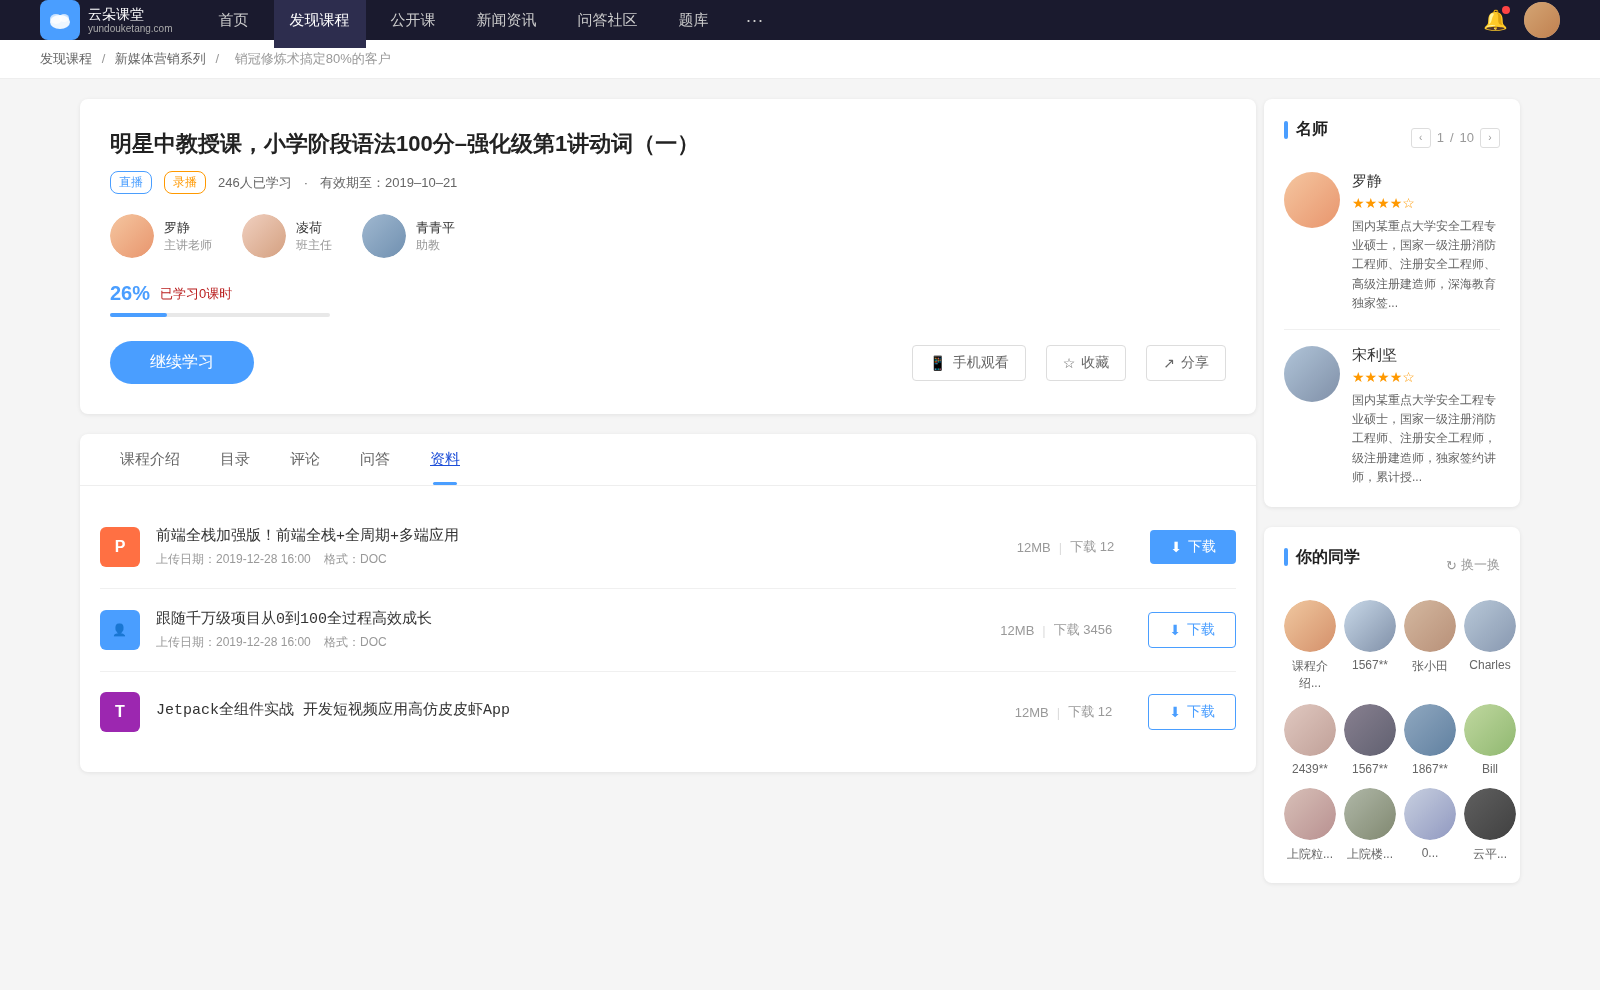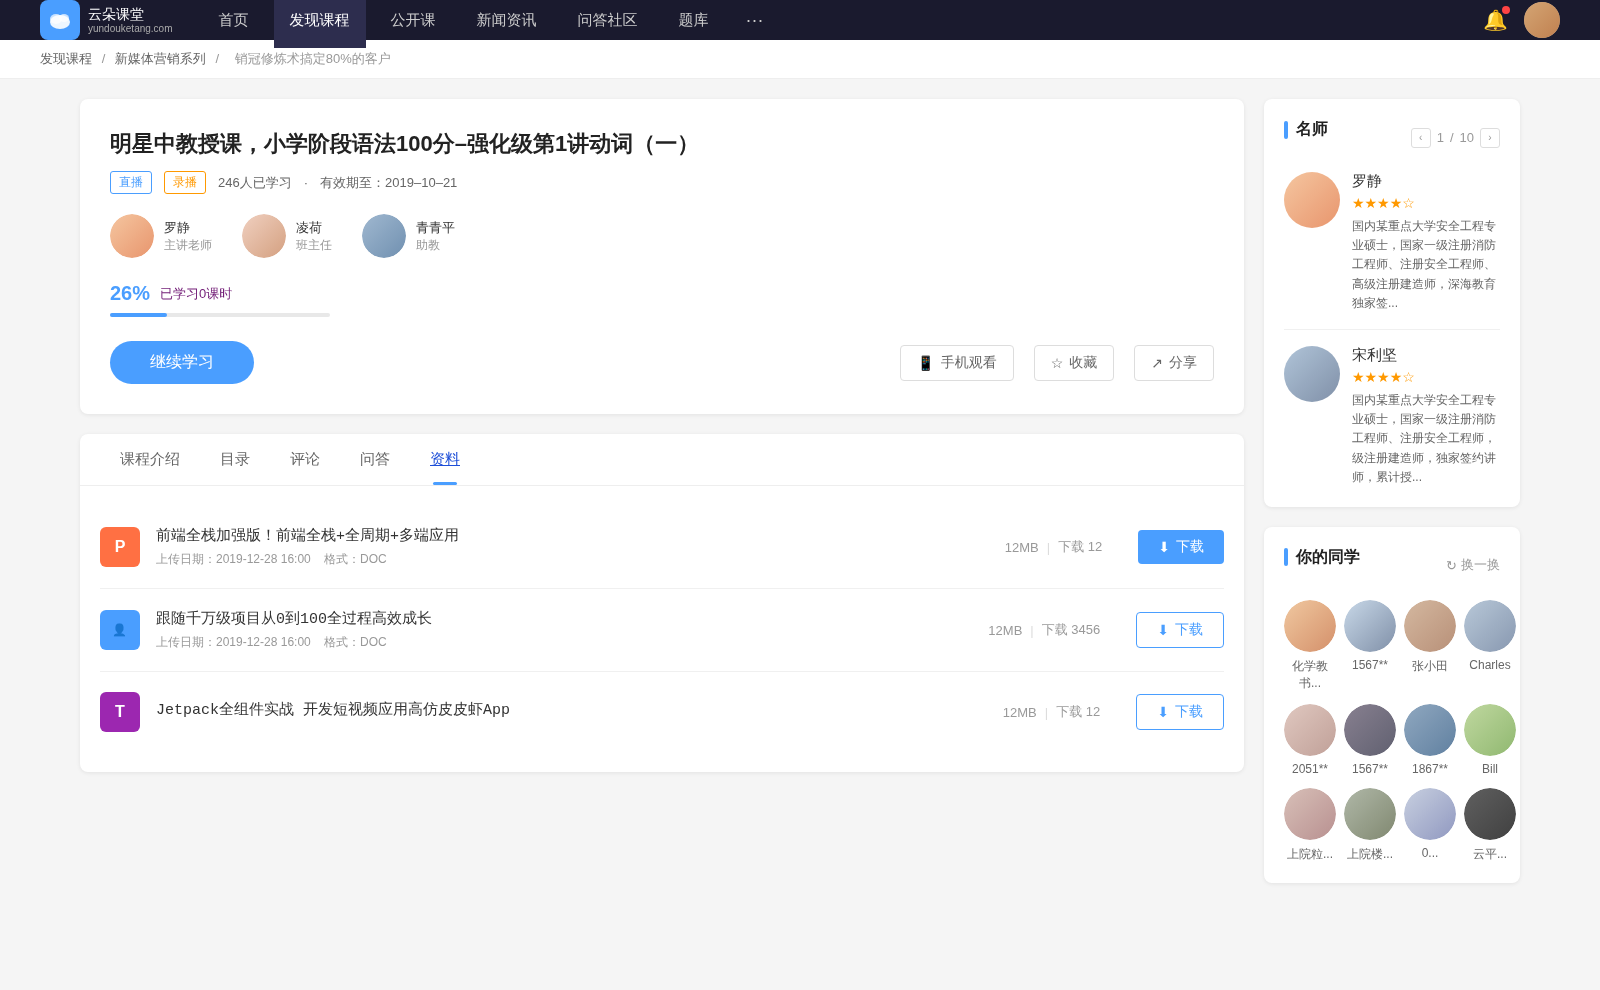--- a/index.html
+++ b/index.html
@@ -20,46 +20,46 @@
     .nav-bell-dot { width: 8px; height: 8px; background: #ff4444; border-radius: 50%; position: absolute; top: -2px; right: -2px; }
     .nav-avatar { width: 36px; height: 36px; border-radius: 50%; background: #c0a080; overflow: hidden; cursor: pointer; display: flex; align-items: center; justify-content: center; }
     .nav-avatar-img { width: 100%; height: 100%; background: linear-gradient(135deg, #d4a574, #c08050); border-radius: 50%; }
 
     
     .breadcrumb { background: white; padding: 10px 40px; font-size: 13px; color: #666; border-bottom: 1px solid #eee; }
     .breadcrumb a { color: #666; text-decoration: none; }
     .breadcrumb span { color: #999; margin: 0 6px; }
 
     
-    .main { max-width: 1520px; margin: 0 auto; padding: 20px 40px; display: flex; gap: 20px; }
+    .main { max-width: 1520px; margin: 0 auto; padding: 20px 40px; display: flex; gap: 8px; }
 
     
     .left-panel { flex: 1; min-width: 0; }
 
     
     .course-card { background: white; border-radius: 8px; padding: 30px; margin-bottom: 20px; box-shadow: 0 1px 4px rgba(0,0,0,0.08); }
     .course-title { font-size: 22px; font-weight: bold; color: #222; margin-bottom: 12px; }
     .course-meta { display: flex; align-items: center; gap: 12px; margin-bottom: 20px; color: #666; font-size: 13px; }
-    .badge { padding: 2px 8px; border-radius: 3px; font-size: 12px; font-weight: 500; }
+    .badge { padding: 2px 8px; border-radius: 8px; font-size: 12px; font-weight: 500; }
     .badge-live { border: 1px solid #4a9eff; color: #4a9eff; }
     .badge-record { border: 1px solid #ff9900; color: #ff9900; }
     .teachers { display: flex; align-items: center; gap: 30px; margin-bottom: 24px; }
     .teacher { display: flex; align-items: center; gap: 10px; }
     .teacher-avatar { width: 44px; height: 44px; border-radius: 50%; overflow: hidden; }
     .teacher-avatar-inner { width: 100%; height: 100%; border-radius: 50%; }
     .t1 { background: linear-gradient(135deg, #f5c6a0, #e8956d); }
     .t2 { background: linear-gradient(135deg, #f0d0c0, #d4a080); }
     .t3 { background: linear-gradient(135deg, #a0b8d0, #7090b0); }
     .teacher-info { font-size: 13px; }
     .teacher-name { color: #333; font-weight: 500; }
     .teacher-role { color: #999; font-size: 12px; }
     .progress-section { margin-bottom: 24px; }
     .progress-label { display: flex; align-items: center; gap: 10px; margin-bottom: 8px; }
     .progress-pct { color: #4a9eff; font-size: 20px; font-weight: bold; }
-    .progress-text { color: #701a75; font-size: 13px; }
+    .progress-text { color: #b91c1c; font-size: 13px; }
     .progress-bar-bg { background: #e8e8e8; height: 4px; border-radius: 2px; width: 220px; }
     .progress-bar-fill { background: #4a9eff; height: 4px; border-radius: 2px; }
     .course-actions { display: flex; align-items: center; gap: 0; }
     .btn-continue { background: #4a9eff; color: white; border: none; border-radius: 24px; padding: 11px 40px; font-size: 16px; cursor: pointer; font-weight: 500; }
     .action-buttons { display: flex; align-items: center; gap: 20px; margin-left: auto; }
     .action-btn { display: flex; align-items: center; gap: 6px; color: #666; cursor: pointer; font-size: 14px; border: 1px solid #ddd; padding: 8px 16px; border-radius: 4px; }
 
     
     .tabs-section { background: white; border-radius: 8px; box-shadow: 0 1px 4px rgba(0,0,0,0.08); overflow: hidden; }
     .tabs-header { display: flex; align-items: center; padding: 0 20px; border-bottom: 1px solid #eee; }
@@ -360,21 +360,21 @@
         <div class="refresh-btn">
           <span>↻</span>
           <span>换一换</span>
         </div>
       </div>
       <div class="classmates-grid">
         <div class="classmate-item">
           <div class="classmate-avatar">
               <div class="classmate-avatar-inner ca1"></div>
             </div>
-          <div class="classmate-name">化学教书...</div>
+          <div class="classmate-name">课程介绍...</div>
         </div>
         <div class="classmate-item">
           <div class="classmate-avatar">
               <div class="classmate-avatar-inner ca2"></div>
             </div>
           <div class="classmate-name">1567**</div>
         </div>
         <div class="classmate-item">
           <div class="classmate-avatar">
               <div class="classmate-avatar-inner ca3"></div>
@@ -384,21 +384,21 @@
         <div class="classmate-item">
           <div class="classmate-avatar">
               <div class="classmate-avatar-inner ca4"></div>
             </div>
           <div class="classmate-name">Charles</div>
         </div>
         <div class="classmate-item">
           <div class="classmate-avatar">
               <div class="classmate-avatar-inner ca5"></div>
             </div>
-          <div class="classmate-name">2051**</div>
+          <div class="classmate-name">2439**</div>
         </div>
         <div class="classmate-item">
           <div class="classmate-avatar">
               <div class="classmate-avatar-inner ca6"></div>
             </div>
           <div class="classmate-name">1567**</div>
         </div>
         <div class="classmate-item">
           <div class="classmate-avatar">
               <div class="classmate-avatar-inner ca7"></div>

